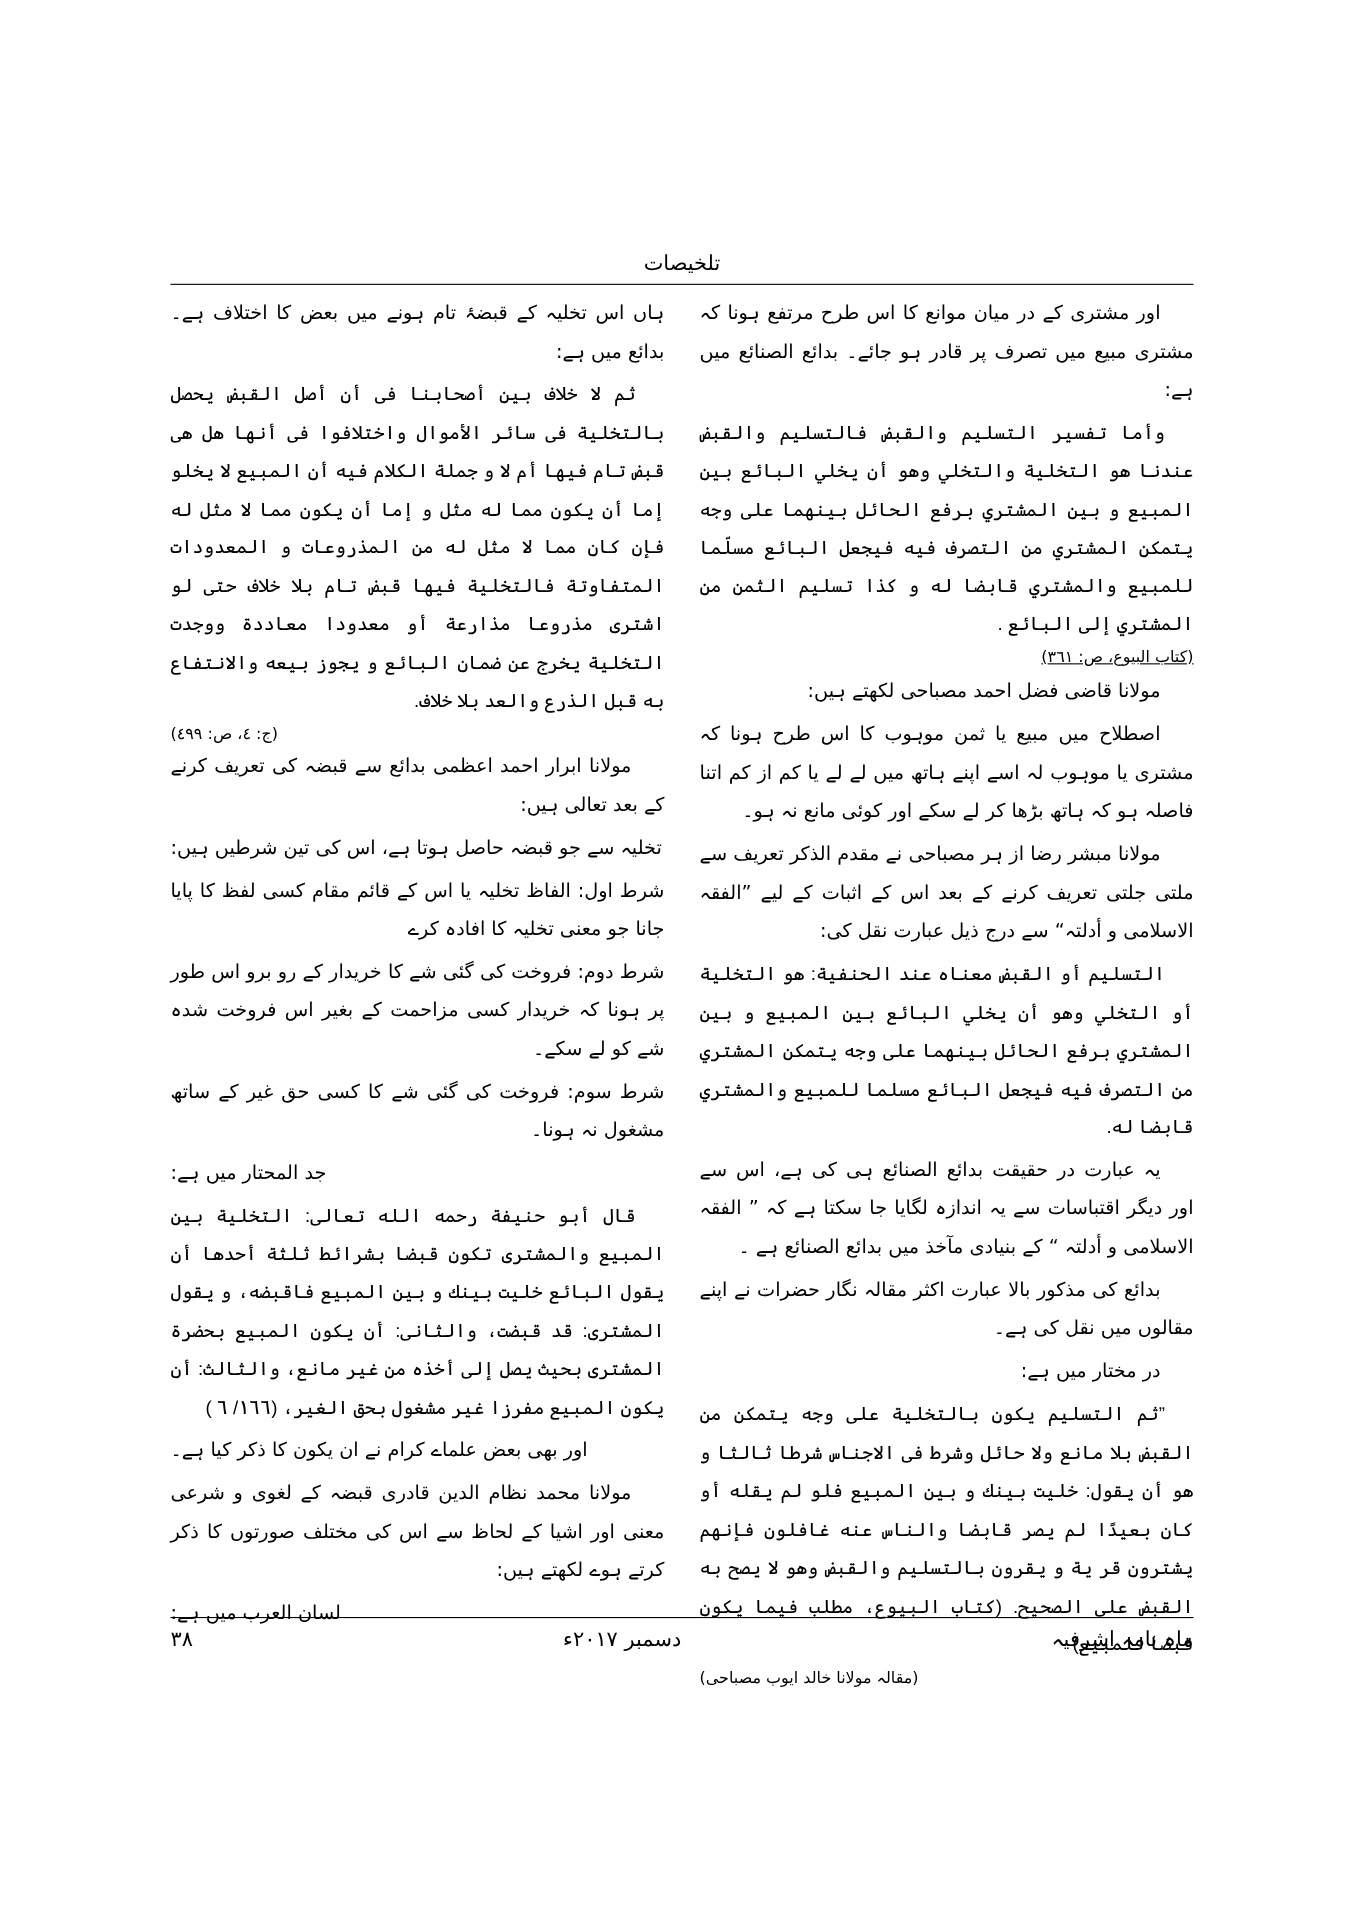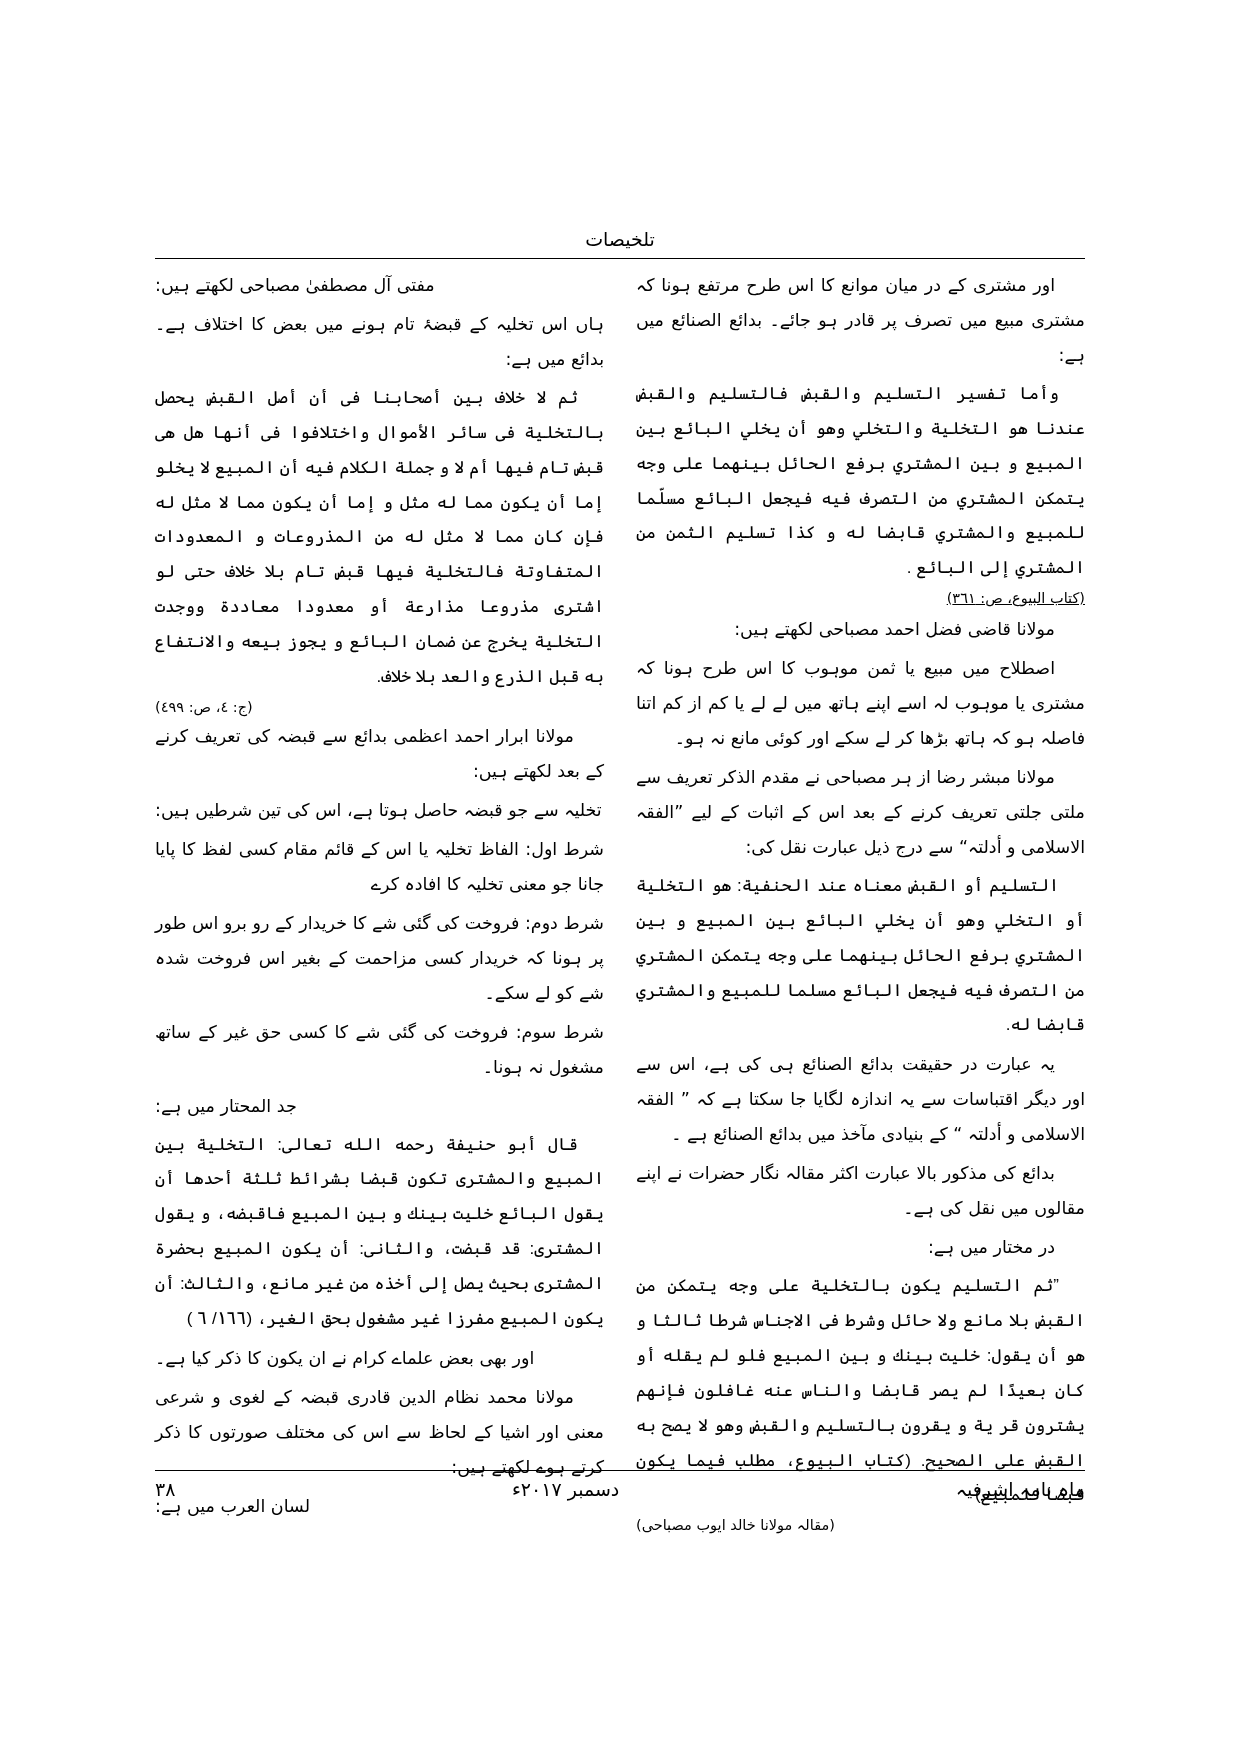--- a/index.html
+++ b/index.html
@@ -142,25 +142,24 @@
       <p class="urdu urdu-indent">بدائع کی مذکور بالا عبارت اکثر مقالہ نگار حضرات نے اپنے مقالوں میں نقل کی ہے۔</p>
       <p class="urdu urdu-indent">در مختار میں ہے:</p>
       <p class="arabic arabic-indent">”ثم التسليم يكون بالتخلية على وجه يتمكن من القبض بلا مانع ولا حائل وشرط فى الاجناس شرطا ثالثا و هو أن يقول: خليت بينك و بين المبيع فلو لم يقله أو كان بعيدًا لم يصر قابضا والناس عنه غافلون فإنهم يشترون قر ية و يقرون بالتسليم والقبض وهو لا يصح به القبض على الصحيح. (كتاب البيوع، مطلب فيما يكون قبضا للمبيع)</p>
       <div class="byline-row">
         <div></div>
         <div>(مقالہ مولانا خالد ایوب مصباحی)</div>
       </div>
     </div>
 
     <div class="col">
-      <p class="urdu left-align">مفتی آل مصطفیٰ مصباحی لکھتے ہیں:</p>
       <p class="urdu">ہاں اس تخلیہ کے قبضۂ تام ہونے میں بعض کا اختلاف ہے۔ بدائع میں ہے:</p>
       <p class="arabic arabic-indent">ثم لا خلاف بين أصحابنا فى أن أصل القبض يحصل بالتخلية فى سائر الأموال واختلافوا فى أنها هل هى قبض تام فيها أم لا و جملة الكلام فيه أن المبيع لا يخلو إما أن يكون مما له مثل و إما أن يكون مما لا مثل له فإن كان مما لا مثل له من المذروعات و المعدودات المتفاوتة فالتخلية فيها قبض تام بلا خلاف حتى لو اشترى مذروعا مذارعة أو معدودا معاددة ووجدت التخلية يخرج عن ضمان البائع و يجوز بيعه والانتفاع به قبل الذرع والعد بلا خلاف.</p>
       <p class="ref-left">(ج: ٤، ص: ٤٩٩)</p>
-      <p class="urdu urdu-indent">مولانا ابرار احمد اعظمی بدائع سے قبضہ کی تعریف کرنے کے بعد لکھتے ہیں:</p>
+      <p class="urdu urdu-indent">مولانا ابرار احمد اعظمی بدائع سے قبضہ کی تعریف کرنے کے بعد تعالى ہیں:</p>
       <p class="urdu left-align">تخلیہ سے جو قبضہ حاصل ہوتا ہے، اس کی تین شرطیں ہیں:</p>
       <p class="urdu">شرط اول: الفاظ تخلیہ یا اس کے قائم مقام کسی لفظ کا پایا جانا جو معنی تخلیہ کا افادہ کرے</p>
       <p class="urdu">شرط دوم: فروخت کی گئی شے کا خریدار کے رو برو اس طور پر ہونا کہ خریدار کسی مزاحمت کے بغیر اس فروخت شدہ شے کو لے سکے۔</p>
       <p class="urdu">شرط سوم: فروخت کی گئی شے کا کسی حق غیر کے ساتھ مشغول نہ ہونا۔</p>
       <p class="urdu left-align">جد المحتار میں ہے:</p>
       <p class="arabic arabic-indent">قال أبو حنيفة رحمه الله تعالى: التخلية بين المبيع والمشترى تكون قبضا بشرائط ثلثة أحدها أن يقول البائع خليت بينك و بين المبيع فاقبضه، و يقول المشترى: قد قبضت، والثانى: أن يكون المبيع بحضرة المشترى بحيث يصل إلى أخذه من غير مانع، والثالث: أن يكون المبيع مفرزا غير مشغول بحق الغير، (١٦٦/ ٦ )</p>
       <p class="urdu left-align">اور بھی بعض علماے کرام نے ان يكون کا ذکر کیا ہے۔</p>
       <p class="urdu urdu-indent">مولانا محمد نظام الدین قادری قبضہ کے لغوی و شرعی معنی اور اشیا کے لحاظ سے اس کی مختلف صورتوں کا ذکر کرتے ہوے لکھتے ہیں:</p>
       <p class="urdu left-align">لسان العرب میں ہے:</p>
     </div>

